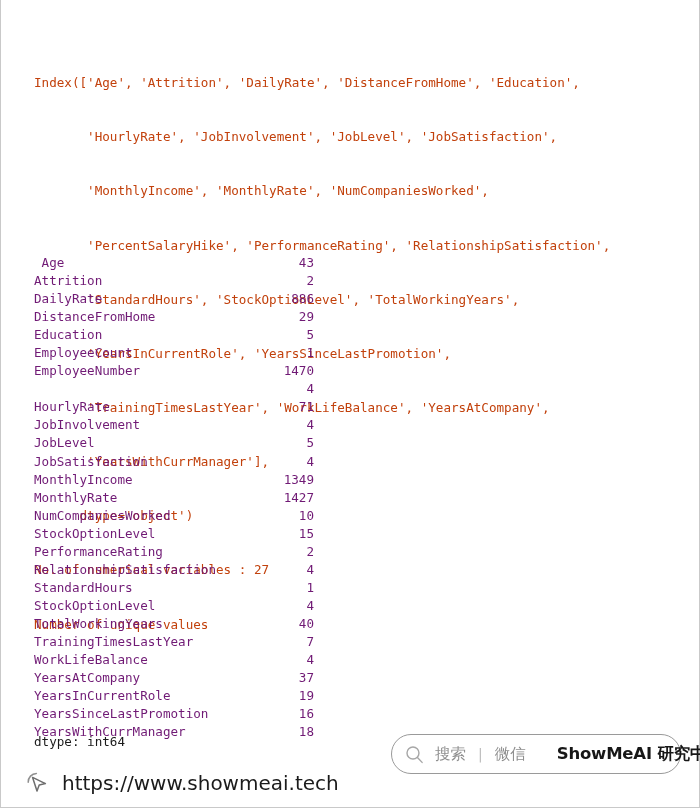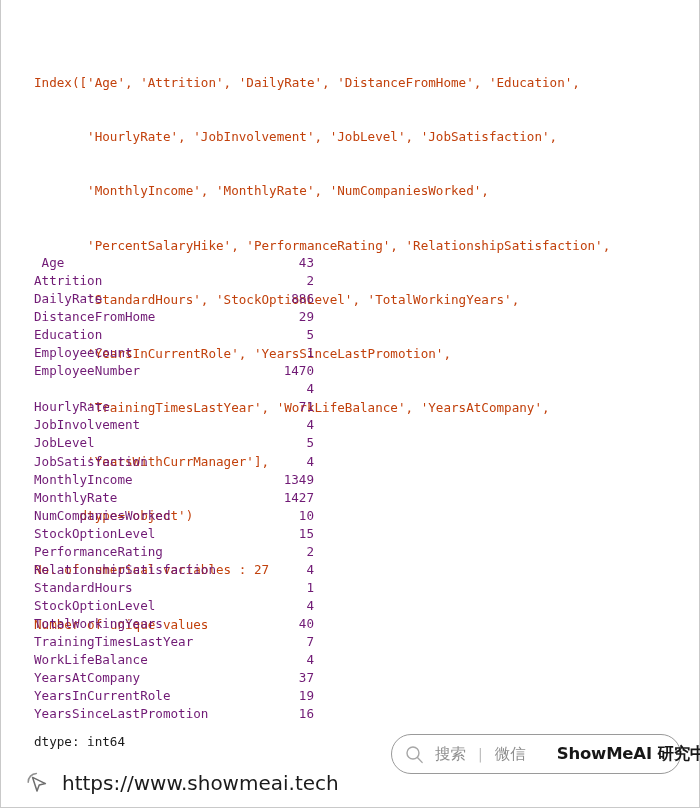--- a/index.html
+++ b/index.html
@@ -266,20 +266,24 @@
         <span class="vl">37</span>
       </div>
     <div class="uniq-row">
         <span class="nm">YearsInCurrentRole</span>
         <span class="vl">19</span>
       </div>
     <div class="uniq-row">
         <span class="nm">YearsSinceLastPromotion</span>
         <span class="vl">16</span>
       </div>
+    <div class="uniq-row">
+        <span class="nm">YearsWithCurrManager</span>
+        <span class="vl">18</span>
+      </div>
   </div>
 
   <div class="dtype-line">dtype: int64</div>
 
   <div class="badge">
     <span class="mag">
       <svg viewBox="0 0 20 20" width="19" height="19" aria-hidden="true">
         <circle cx="8.4" cy="8.4" r="6.3" fill="none" stroke="#a7a7a7" stroke-width="1.5"></circle>
         <line x1="13.1" y1="13.1" x2="18" y2="18.3" stroke="#a7a7a7" stroke-width="1.5" stroke-linecap="round"></line>
       </svg>

